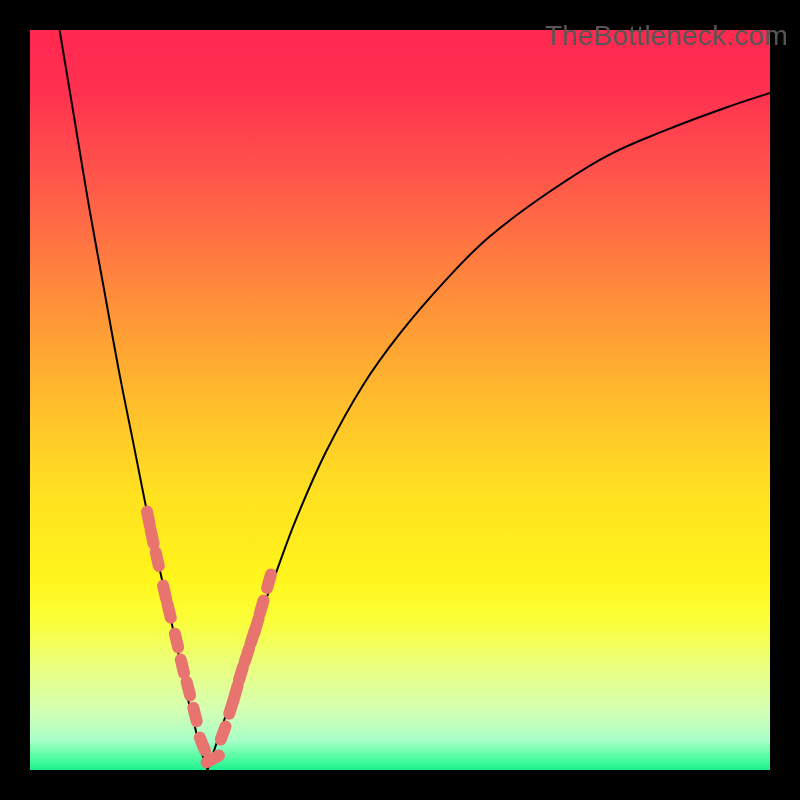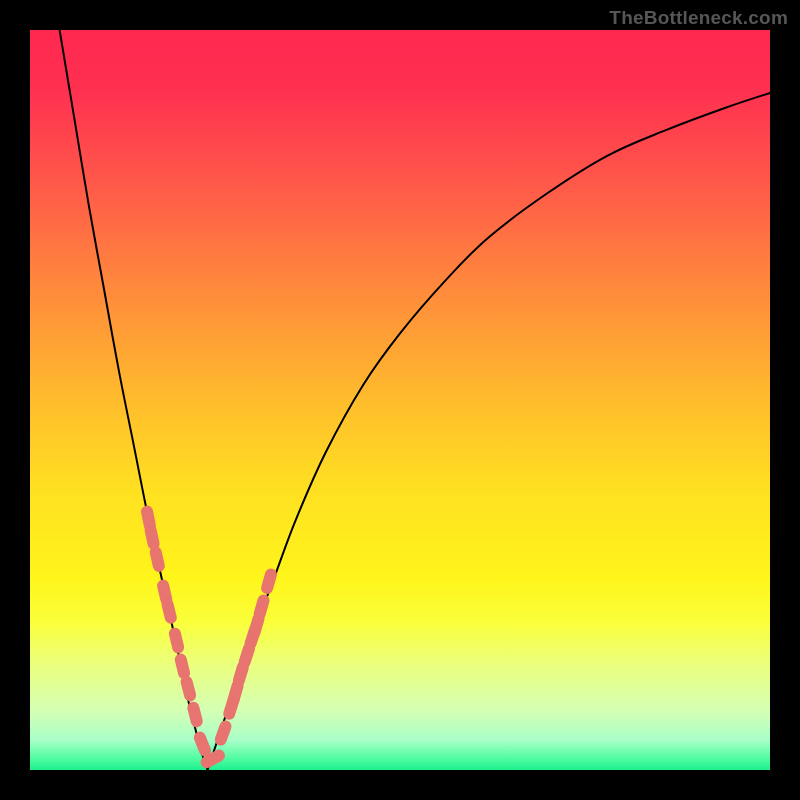--- a/index.html
+++ b/index.html
@@ -23,25 +23,25 @@
     width: 740px;
     height: 740px;
     overflow: hidden;
   }
   .gradient {
     position: absolute;
     inset: 0;
   }
   .watermark {
     position: absolute;
-    top: 7px;
+    top: 20px;
     right: 12px;
     font-family: Arial, Helvetica, sans-serif;
-    font-size: 19px;
-    font-weight: 700;
+    font-size: 28px;
+    font-weight: 400;
     color: #565656;
     letter-spacing: 0.2px;
   }
   svg.curves {
     position: absolute;
     inset: 0;
   }
   .curve {
     fill: none;
     stroke: #000;

